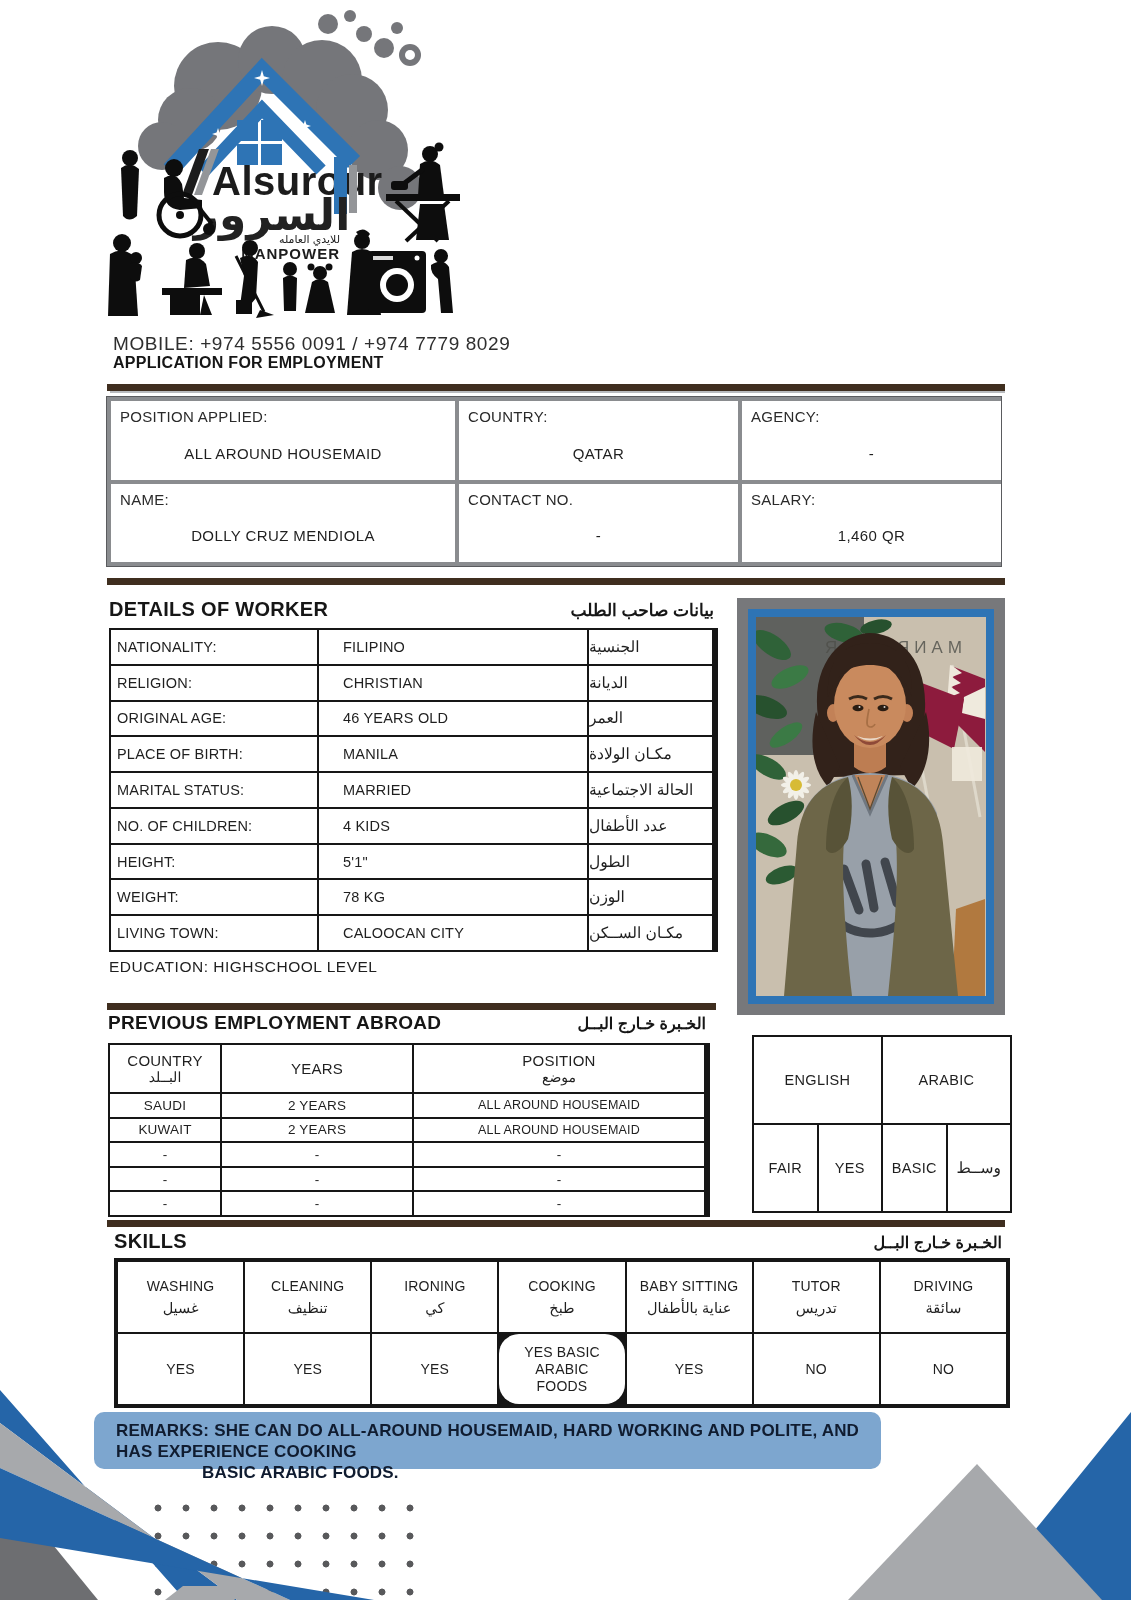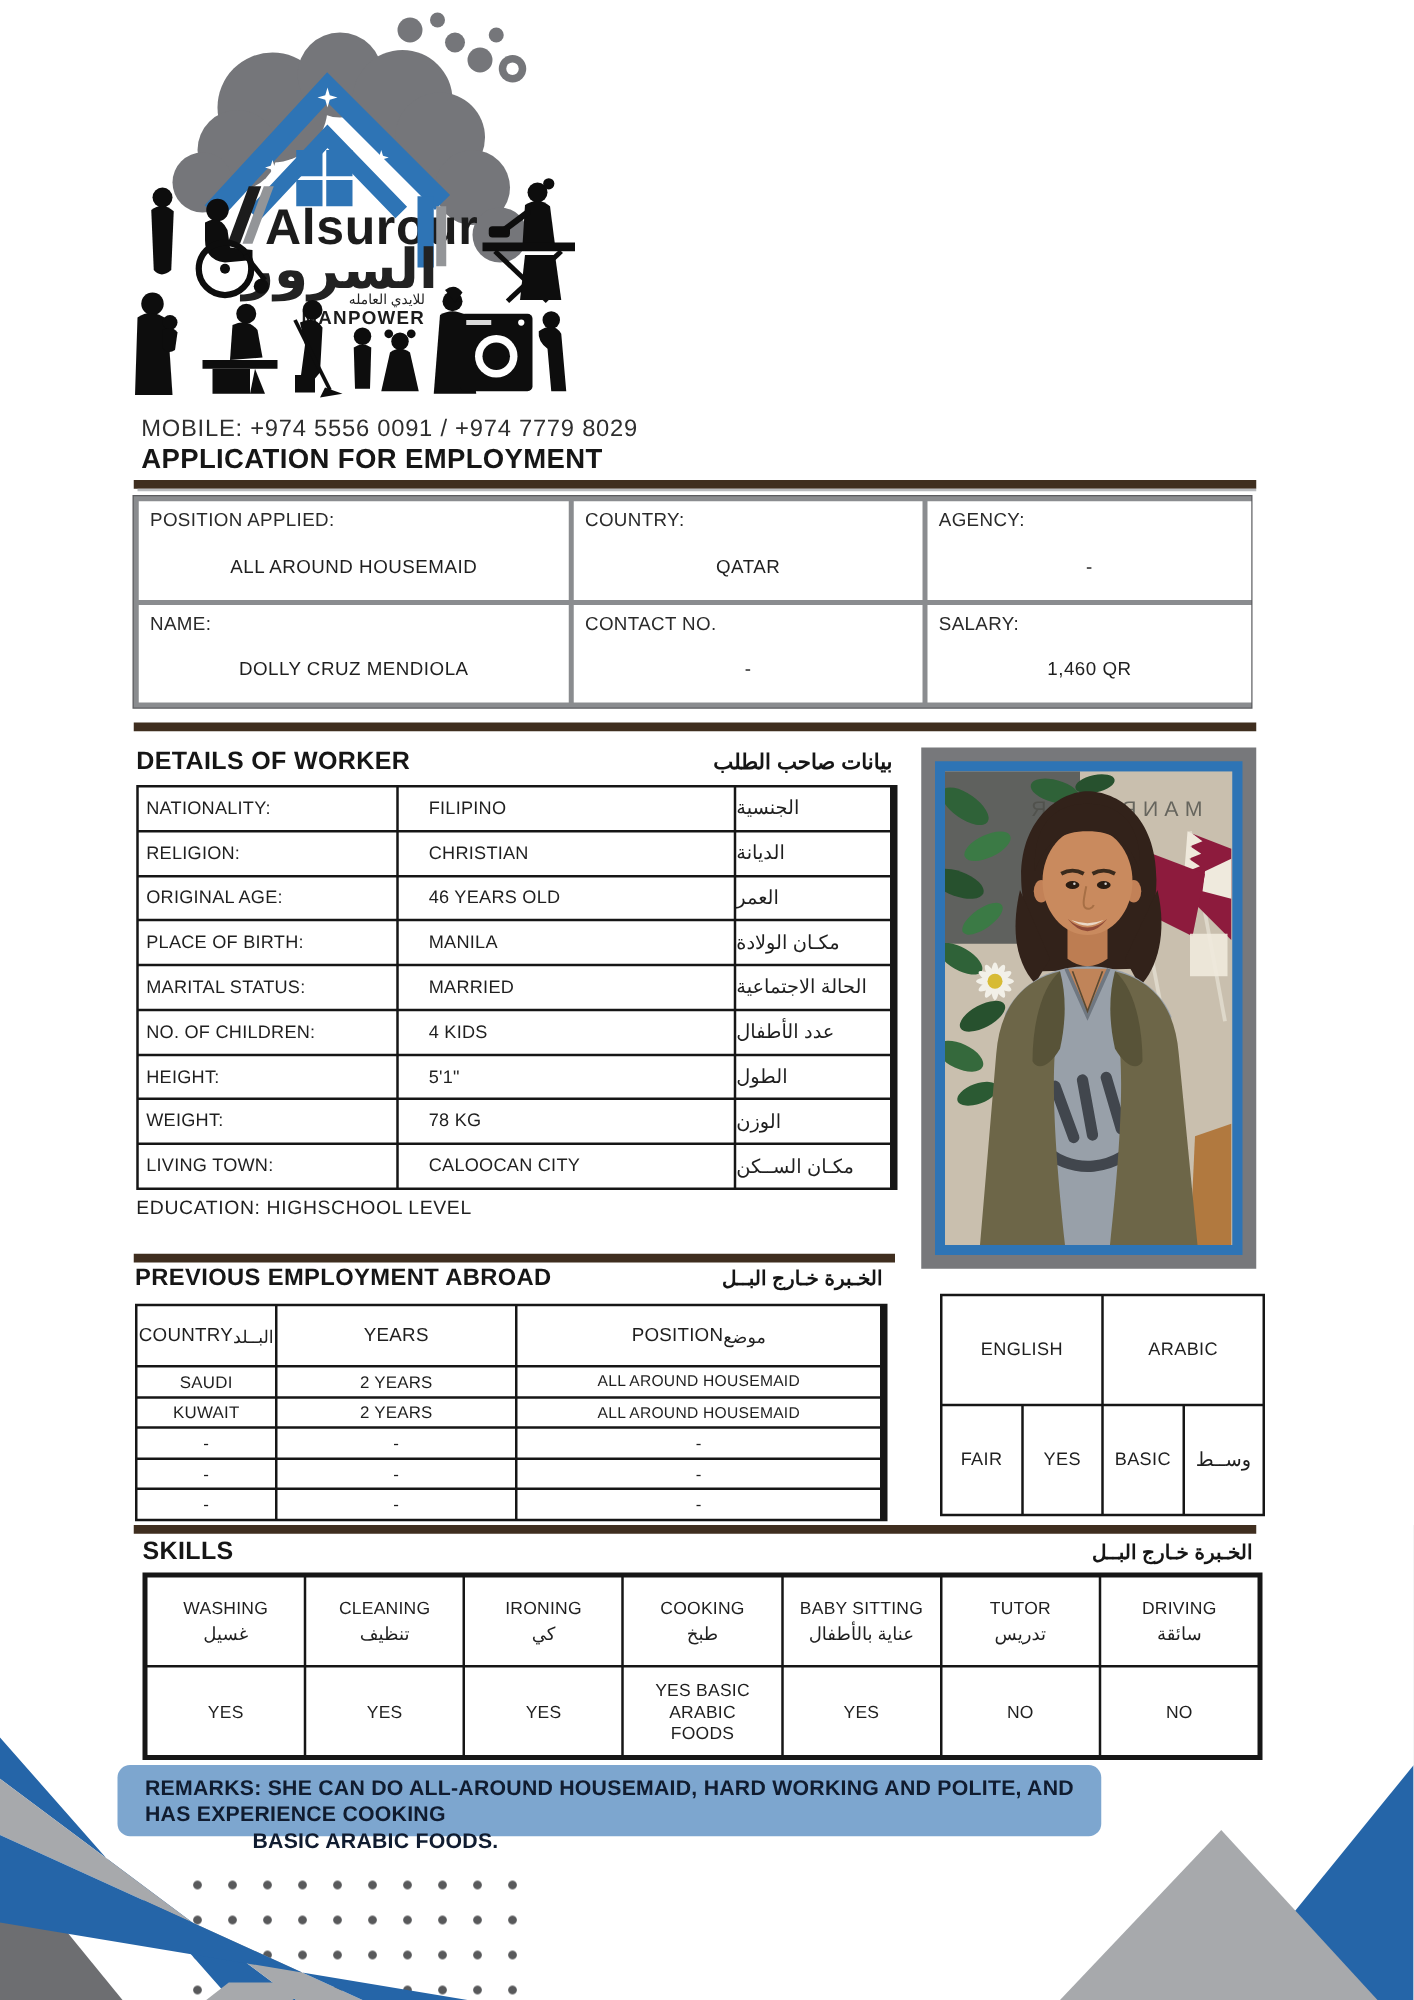--- a/index.html
+++ b/index.html
@@ -4,40 +4,40 @@
 <style>
   html,body{margin:0;padding:0;background:#e8e8e8;}
   #page{position:relative;width:1131px;height:1600px;background:#ffffff;overflow:hidden;
         font-family:"Liberation Sans",sans-serif;color:#1f1f1f;margin:0 auto;}
   .abs{position:absolute;}
   .sepline{background:#3f2e1f;height:7px;}
   .sepline2{background:#b9bbbe;height:2px;}
 
   
   .mobile{font-size:19px;letter-spacing:.6px;color:#2e2e2e;}
-  .doc-title{font-size:22px;font-weight:800;letter-spacing:.3px;color:#161616;}
+  .doc-title{font-size:16px;font-weight:800;letter-spacing:.3px;color:#161616;}
 
   
   .gridtab{display:grid;}
   .t1{left:107px;top:397px;width:886px;height:161px;background:#8a8c8f;padding:4px;gap:4px;
       grid-template-columns:344px 279px 259px;grid-template-rows:1fr 1fr;box-shadow:0 0 0 1px #5a5b5e;}
   .t1 .cell{background:#fff;position:relative;}
   .t1 .lbl{position:absolute;top:7px;left:9px;font-size:15px;letter-spacing:.3px;color:#2a2a2a;}
   .t1 .val{position:absolute;top:56%;left:0;width:100%;text-align:center;font-size:15px;letter-spacing:.4px;}
 
   .tdet{left:109px;top:628px;width:605px;height:320px;background:#161616;padding:2px;gap:2px;
         grid-template-columns:206px 268px 123px;grid-auto-rows:1fr;}
   .tdet .cell{background:#fff;display:flex;align-items:center;font-size:14.5px;letter-spacing:.2px;}
   .tdet .cl{padding-left:6px;}
   .tdet .cv{padding-left:24px;}
   .tdet .ca{justify-content:flex-end;padding-right:8px;direction:rtl;font-size:15.5px;}
 
   .temp{left:108px;top:1043px;width:598px;background:#161616;padding:2px;gap:2px;
         grid-template-columns:110px 190px 290px;grid-template-rows:47px repeat(5,22.6px);}
-  .temp .cell{background:#fff;display:flex;flex-direction:row;align-items:center;justify-content:center;
+  .temp .cell{background:#fff;display:flex;flex-direction:column;align-items:center;justify-content:center;
         font-size:13.5px;letter-spacing:.2px;}
   .temp .hd{font-size:15px;}
   .temp .hd .ar{font-size:14px;direction:rtl;}
 
   .tlang{left:752px;top:1035px;width:256px;background:#161616;padding:2px;gap:2px;
         grid-template-columns:repeat(4,1fr);grid-template-rows:86px 86px;}
   .tlang .cell{background:#fff;display:flex;align-items:center;justify-content:center;font-size:14.5px;letter-spacing:.3px;}
   .tlang .span2{grid-column:span 2;}
   .tlang .ar{direction:rtl;font-size:15.5px;}
 
@@ -407,21 +407,21 @@
       <span>TUTOR</span>
       <span class="ar">تدريس</span>
     </div>
     <div class="cell">
       <span>DRIVING</span>
       <span class="ar">سائقة</span>
     </div>
     <div class="cell">YES</div>
     <div class="cell">YES</div>
     <div class="cell">YES</div>
-    <div class="cell" style="padding:2px 14px;">YES BASIC ARABIC FOODS</div>
+    <div class="cell" style="padding:2px 14px;border-radius:20px;">YES BASIC ARABIC FOODS</div>
     <div class="cell">YES</div>
     <div class="cell">NO</div>
     <div class="cell">NO</div>
   </div>
 
   <div class="abs remarks">
     <div>REMARKS: SHE CAN DO ALL-AROUND HOUSEMAID, HARD WORKING AND POLITE, AND HAS EXPERIENCE COOKING</div>
     <div class="l2">BASIC ARABIC FOODS.</div>
   </div>
 

